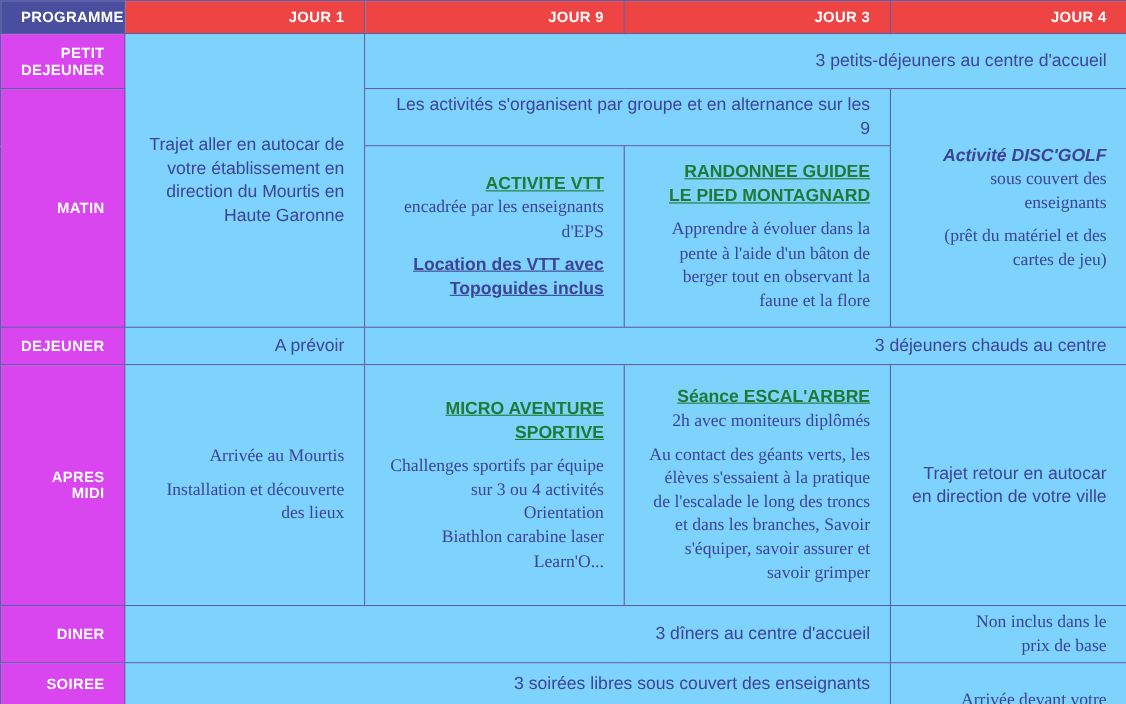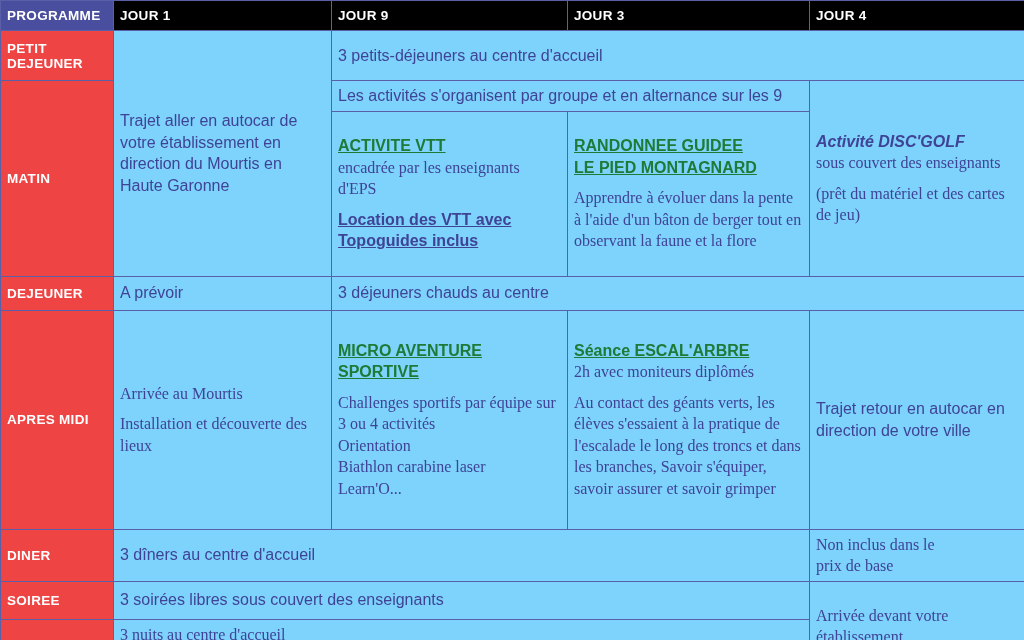--- a/index.html
+++ b/index.html
@@ -16,43 +16,43 @@
   }
   table.schedule {
     width: 1024px;
     height: 640px;
     border-collapse: collapse;
     table-layout: fixed;
   }
   table.schedule td {
     border: 1px solid #5b5fa8;
     vertical-align: middle;
-    text-align: left;
-    padding: 4px 6px;
+    text-align: right;
+    padding: 4px 18px;
     box-sizing: border-box;
   }
   
   .hdr {
-    background: #000000;
+    background: #ef4444;
     color: #ffffff;
     font-weight: bold;
     font-size: 13.5px;
     letter-spacing: 0.3px;
     height: 30px;
   }
   .hdr-first {
     background: #4a4e9e;
     color: #ffffff;
     font-weight: bold;
     font-size: 13.5px;
     letter-spacing: 0.3px;
   }
   
   .rowlabel {
-    background: #ef4444;
+    background: #d946ef;
     color: #ffffff;
     font-weight: bold;
     font-size: 13.5px;
     letter-spacing: 0.3px;
     width: 113px;
   }
   .cell {
     background: #7dd3fc;
     color: #3f4396;
     font-size: 16px;

